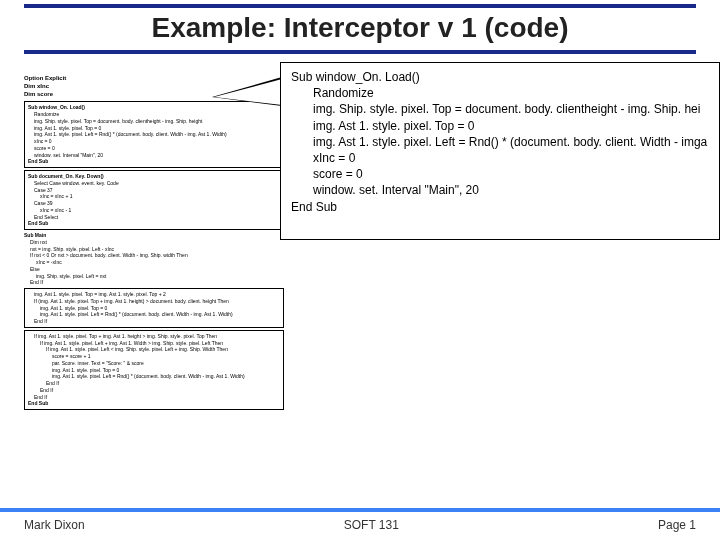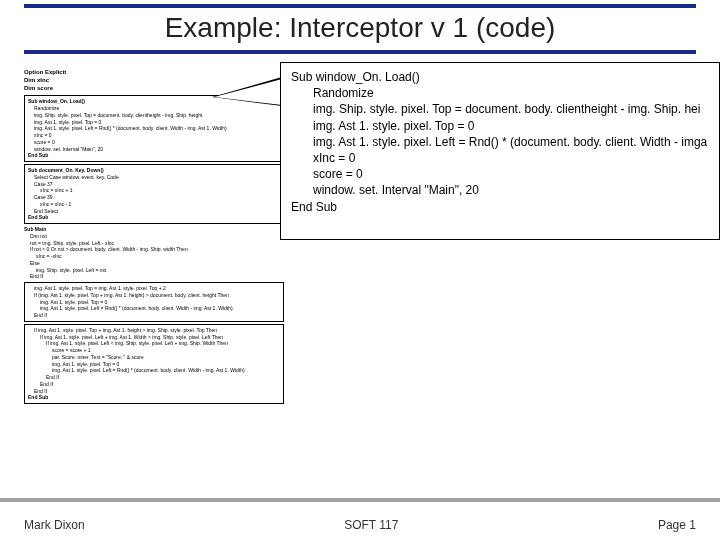--- a/index.html
+++ b/index.html
@@ -12,28 +12,28 @@
     position: relative;
     overflow: hidden;
   }
   .rule {
     height: 4px;
     background: #1a2a8a;
     margin: 4px 24px 0 24px;
   }
   .title {
     font-size: 28px;
-    font-weight: 400;
+    font-weight: 700;
     color: #222;
     text-align: center;
     padding: 4px 0 2px 0;
   }
   .content {
     position: relative;
-    padding: 14px 24px 0 24px;
+    padding: 20px 24px 0 24px;
   }
   
   .left {
     float: left;
     width: 260px;
     font-family: Arial, sans-serif;
     font-size: 5px;
     line-height: 1.35;
     color: #000;
   }
@@ -90,24 +90,24 @@
     left: 2px;
     width: 0; height: 0;
     border-top: 18px solid transparent;
     border-bottom: 8px solid transparent;
     border-right: 68px solid #fff;
   }
 
   .footer {
     position: absolute;
     bottom: 0; left: 0; right: 0;
-    border-top: 4px solid #a3a3a3;
+    border-top: 4px solid #3b82f6;
     font-size: 12px;
     color: #333;
-    padding: 16px 24px 8px 24px;
+    padding: 6px 24px 8px 24px;
     display: flex;
     justify-content: space-between;
     background:#fff;
     margin-top:32px;
   }
 </style>
 </head>
 <body>
 
 <div class="rule"></div>
@@ -190,15 +190,15 @@
       <span class="pad">score = 0</span>
       <span class="pad">window. set. Interval "Main", 20</span>
       <span>End Sub</span>
     </div>
   </div>
 
 </div>
 
 <div class="footer">
   <span>Mark Dixon</span>
-  <span>SOFT 117</span>
+  <span>SOFT 131</span>
   <span>Page 1</span>
 </div>
 
 </body></html>

